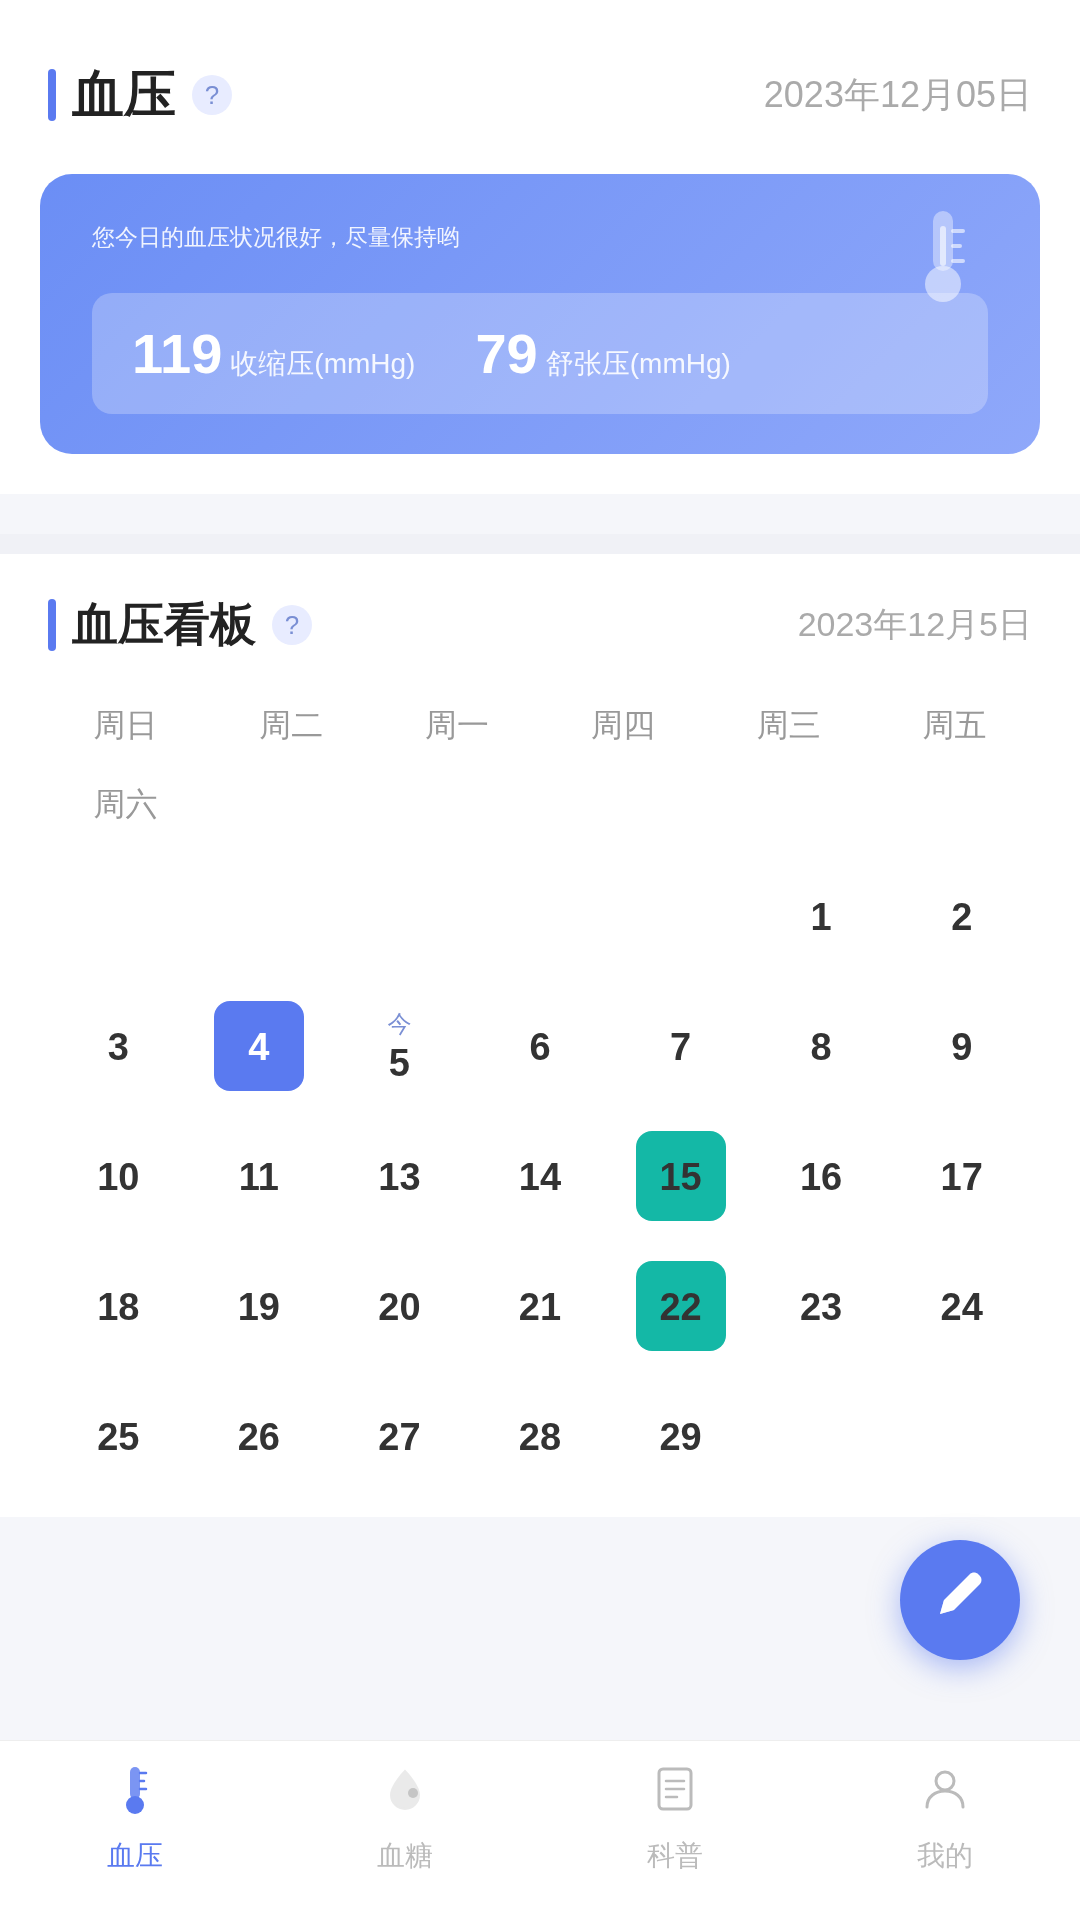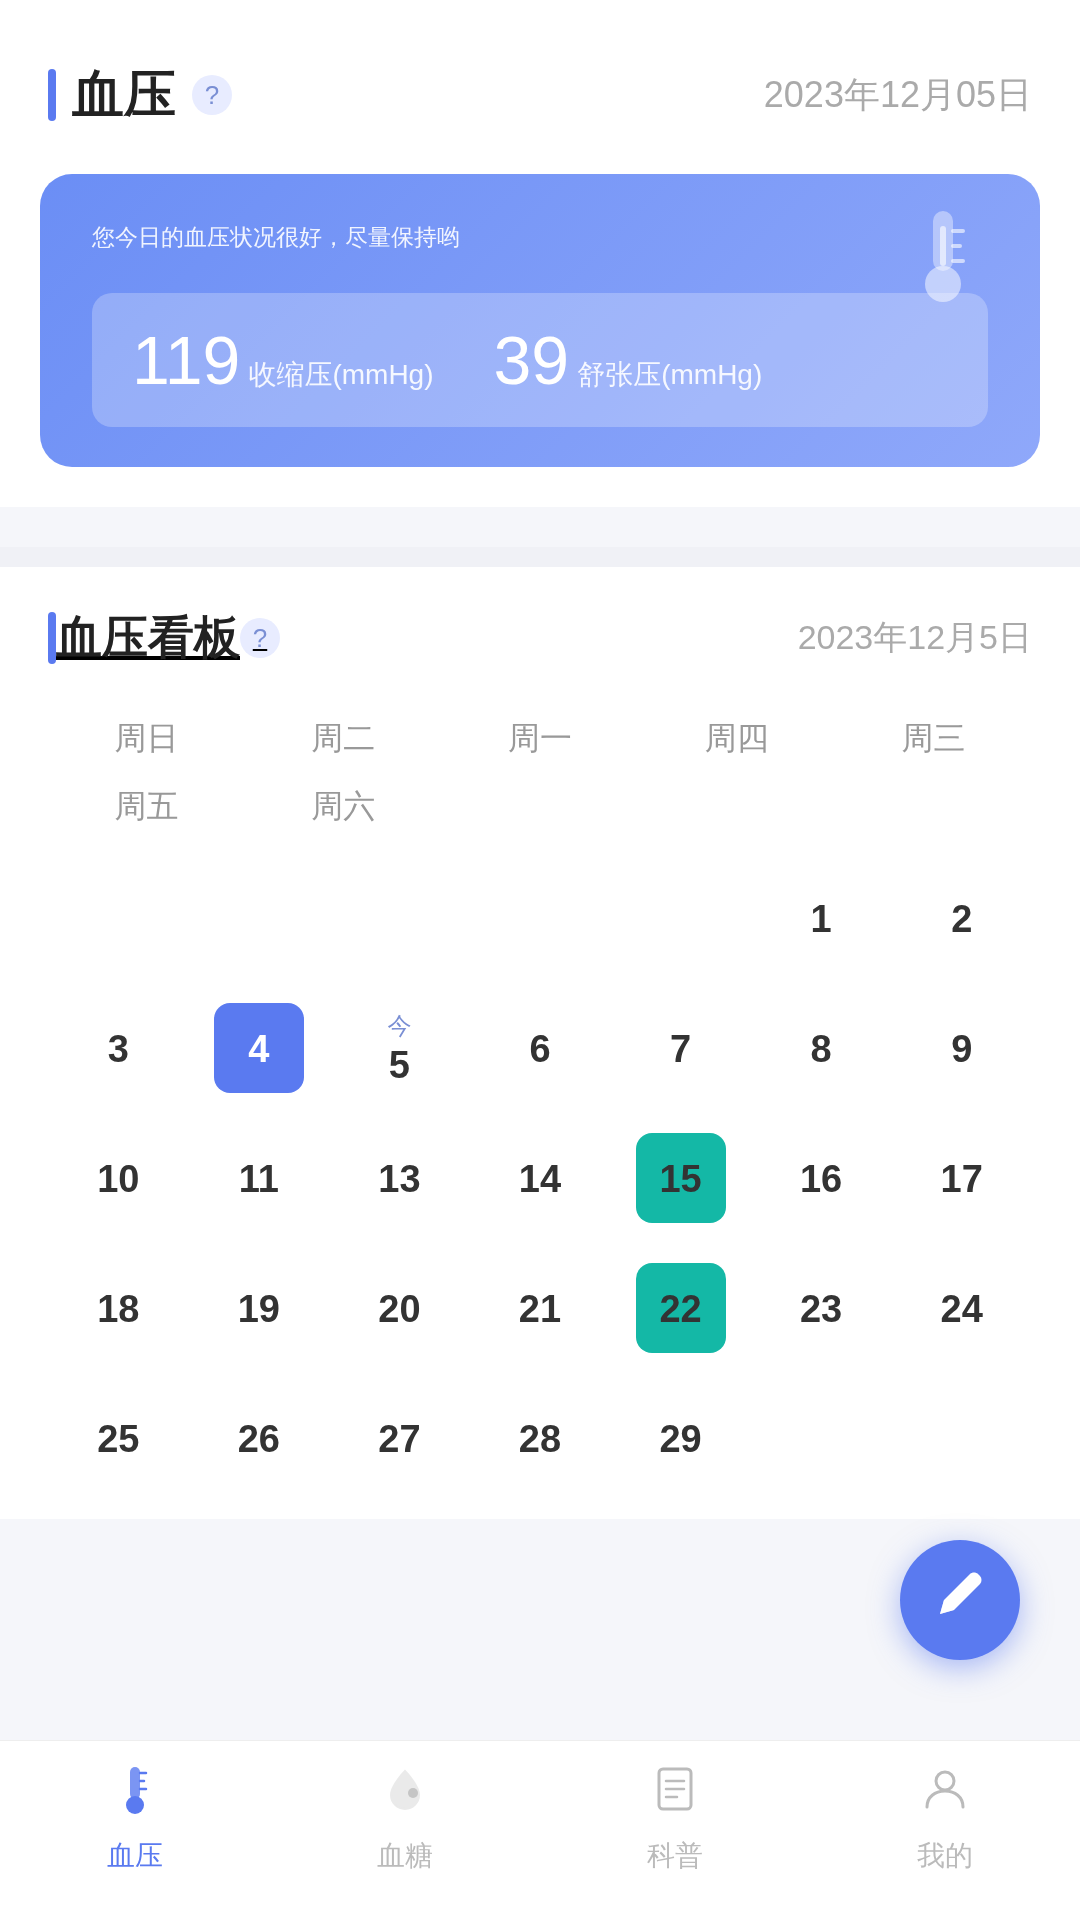--- a/index.html
+++ b/index.html
@@ -88,22 +88,22 @@
       display: flex;
       align-items: center;
       gap: 60px;
     }
     .bp-item {
       display: flex;
       align-items: baseline;
       gap: 8px;
     }
     .bp-number {
-      font-size: 68px;
-      font-weight: 400;
+      font-size: 56px;
+      font-weight: 700;
       color: #fff;
     }
     .bp-unit {
       font-size: 28px;
       color: rgba(255,255,255,0.9);
     }
 
     
     .section-divider {
       height: 20px;
@@ -118,41 +118,42 @@
     }
     .board-header {
       display: flex;
       align-items: center;
       justify-content: space-between;
       margin-bottom: 36px;
     }
     .board-title-group {
       display: flex;
       align-items: center;
-      text-decoration: underline;
+      gap: 16px;
     }
     .board-title {
       font-size: 46px;
       font-weight: 700;
       color: #222;
     }
     .board-date {
       font-size: 34px;
       color: #aaa;
     }
 
     
     .calendar {
       width: 100%;
     }
     .cal-weekdays {
       display: grid;
-      grid-template-columns: repeat(5, 1fr);
+      grid-template-columns: repeat(6, 1fr);
       text-align: center;
       margin-bottom: 8px;
+      gap: 11px;
     }
     .cal-weekday {
       font-size: 32px;
       color: #999;
       padding: 12px 0;
     }
     .cal-grid {
       display: grid;
       grid-template-columns: repeat(7, 1fr);
     }
@@ -283,21 +284,21 @@
       <line x1="55" y1="55" x2="65" y2="55" stroke="rgba(255,255,255,0.6)" stroke-width="4" stroke-linecap="round"></line>
     </svg>
   </div>
   <div class="status-desc">您今日的血压状况很好，尽量保持哟</div>
   <div class="bp-values-box">
     <div class="bp-item">
       <span class="bp-number">119</span>
       <span class="bp-unit">收缩压(mmHg)</span>
     </div>
     <div class="bp-item">
-      <span class="bp-number">39</span>
+      <span class="bp-number">79</span>
       <span class="bp-unit">舒张压(mmHg)</span>
     </div>
   </div>
 </div>
 </div>
 
 <div class="section-divider"></div>
 
 <div class="bp-board">
   <div class="board-header">

